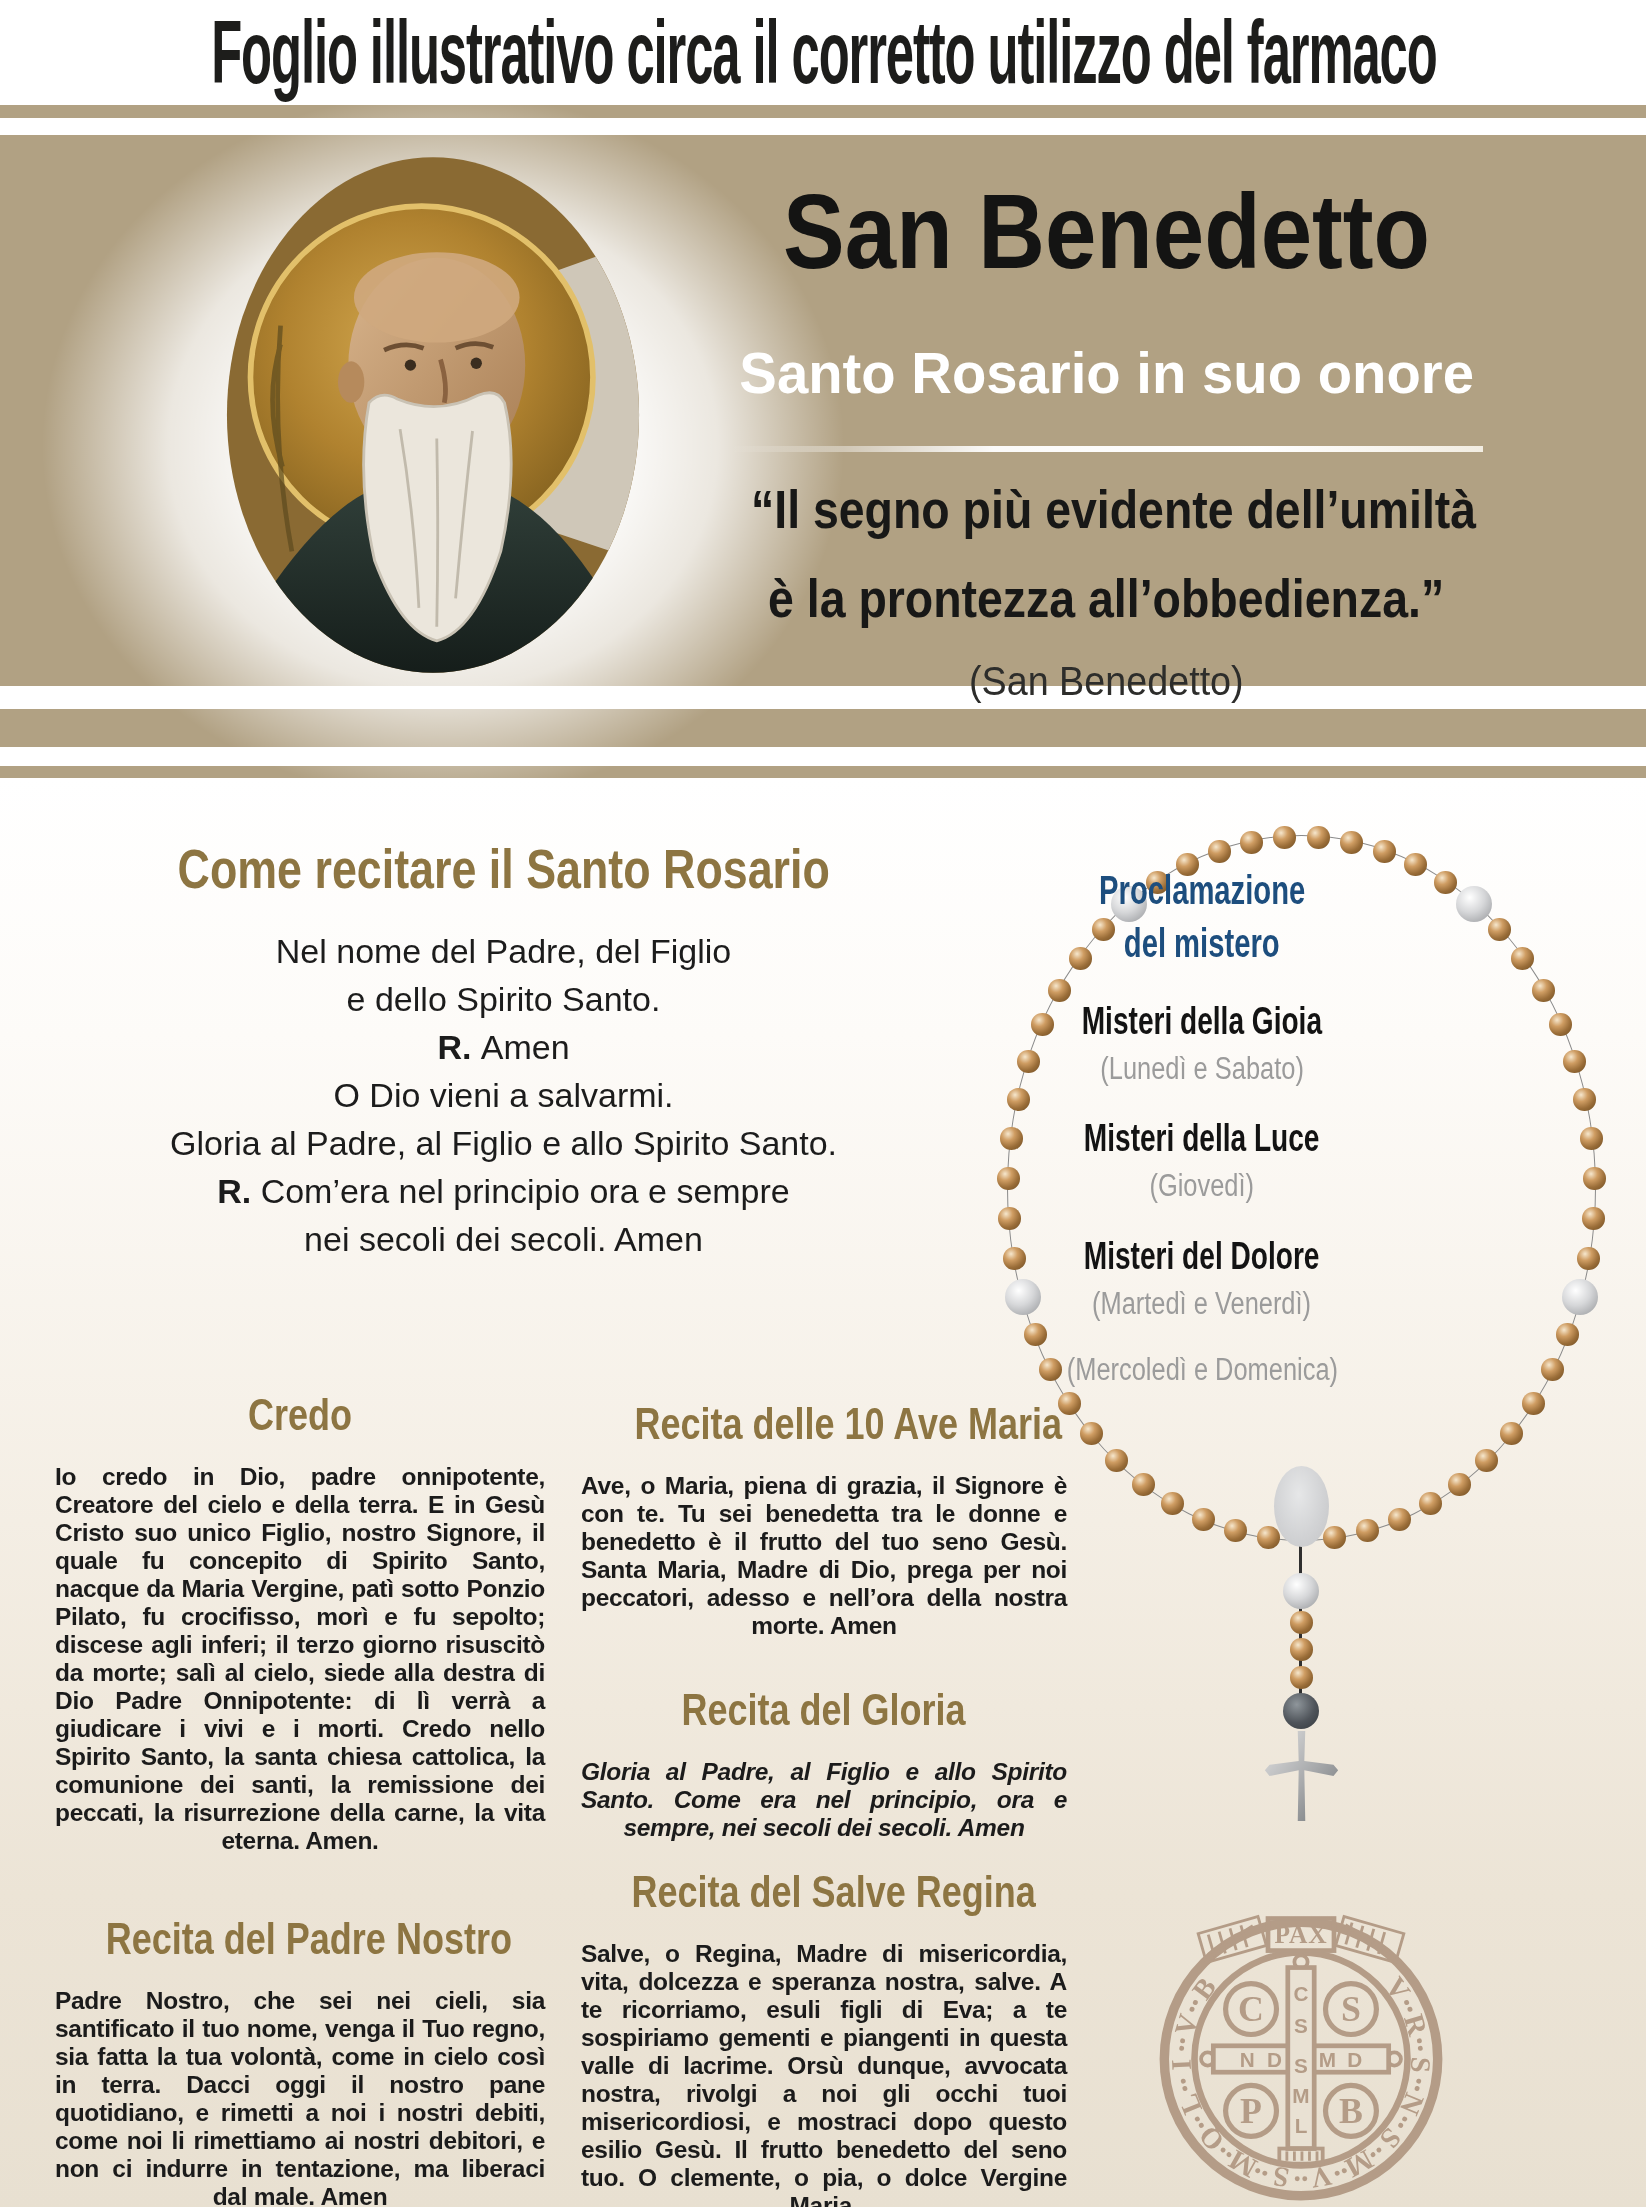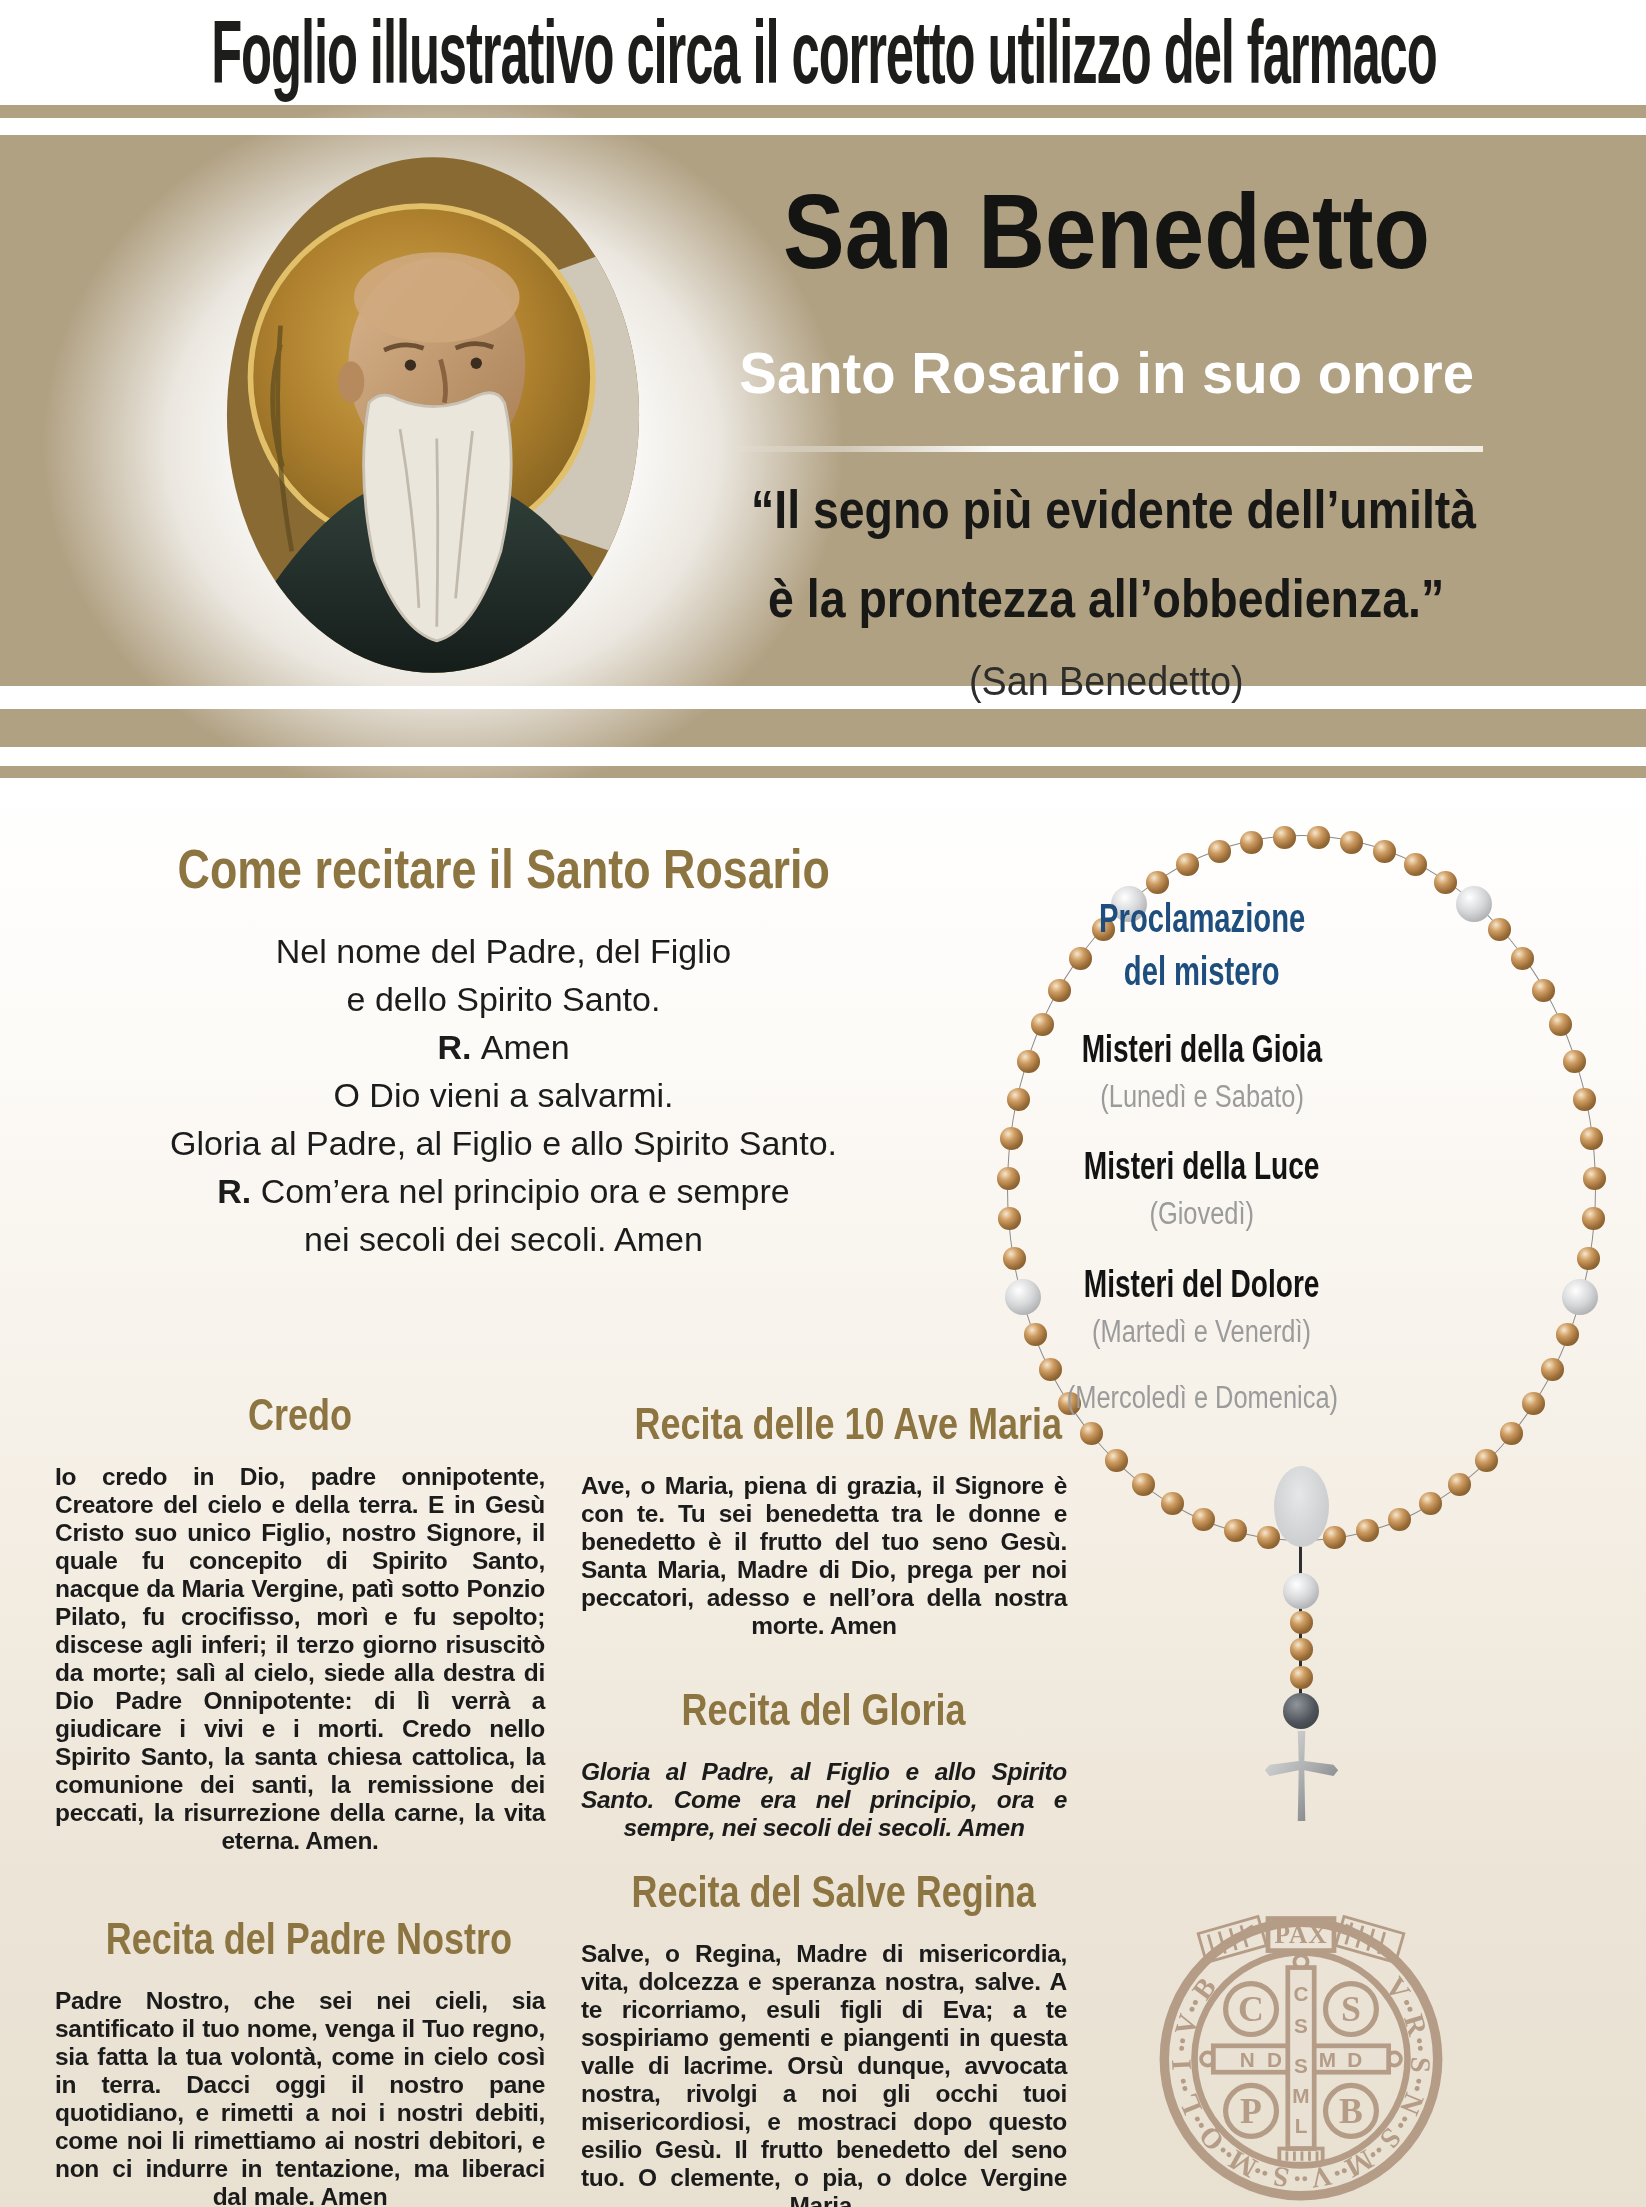--- a/index.html
+++ b/index.html
@@ -54,21 +54,21 @@
 
   
   .chain{position:absolute;left:1007px;top:835px;width:589px;height:706px;border:1.9px solid #8a8a8a;border-radius:50%;z-index:8;}
   .bead{position:absolute;border-radius:50%;z-index:9;}
   .bead.brown{background:radial-gradient(circle at 35% 30%, #f6e7cd 0%, #cf9d63 30%, #9a6d38 62%, #6b4a20 100%);}
   .bead.silver{background:radial-gradient(circle at 38% 32%, #ffffff 0%, #d6d7d9 45%, #999b9e 95%);}
   .bead.dark{background:radial-gradient(circle at 38% 32%, #8f969b 0%, #4f545a 55%, #33383c 100%);}
   .bead-oval{position:absolute;left:1274px;top:1466px;width:55px;height:81px;border-radius:50%;z-index:10;
              background:radial-gradient(ellipse at 45% 35%, #e6e7e8 0%, #d2d3d5 55%, #c3c4c6 100%);}
   .pendant-line{position:absolute;left:1299px;top:1535px;width:2.8px;height:192px;background:#2f2f2f;z-index:8;}
-  .rosary-text{position:absolute;left:962px;top:896px;width:480px;text-align:center;z-index:11;}
+  .rosary-text{position:absolute;left:962px;top:868px;width:480px;text-align:center;z-index:11;}
   .procl{line-height:44px;}
   .procl .t{display:inline-block;font-size:40px;font-weight:700;color:var(--blue);transform:scaleX(0.73);white-space:nowrap;}
   .myst{margin-top:24.5px;}
   .myst-title{line-height:43px;}
   .myst-title .t{display:inline-block;font-size:39px;font-weight:700;color:#131313;transform:scaleX(0.72);white-space:nowrap;}
   .myst-days{line-height:37px;}
   .myst-days .t{display:inline-block;font-size:31px;color:var(--gray);transform:scaleX(0.82);white-space:nowrap;}
   .cross{position:absolute;left:1262px;top:1729px;width:79px;height:94px;z-index:10;}
 
   

